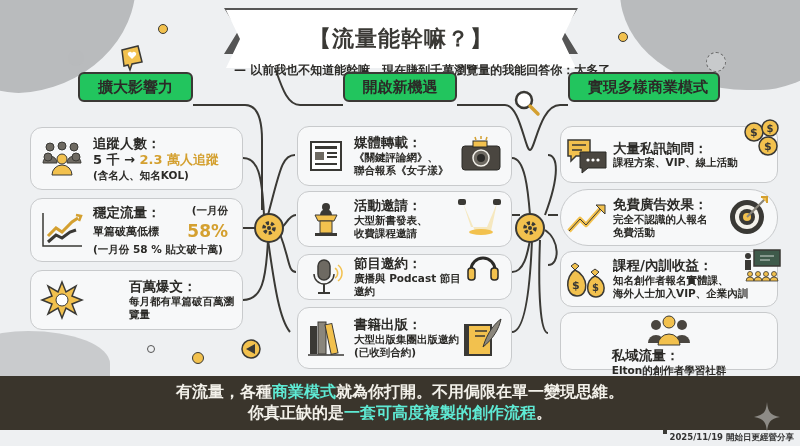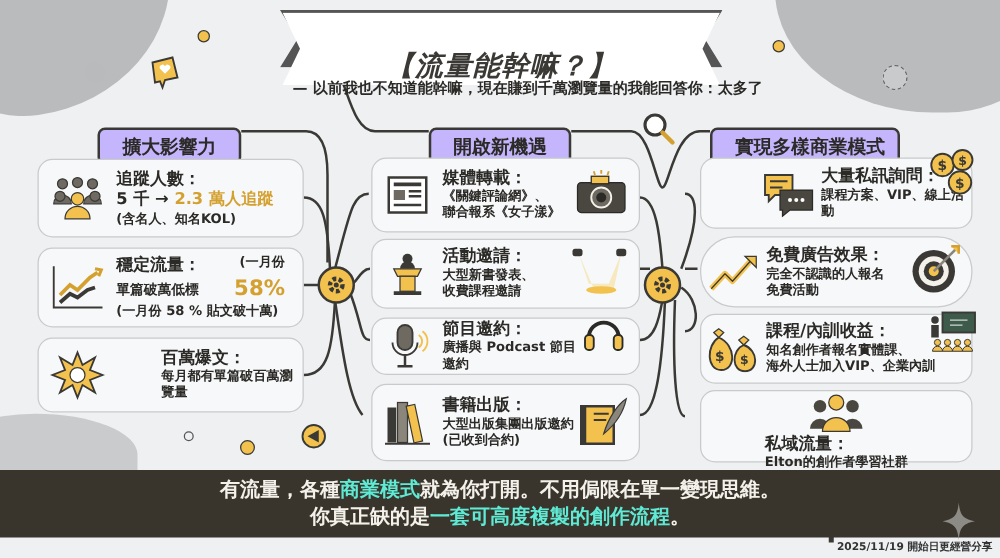--- a/index.html
+++ b/index.html
@@ -14,34 +14,34 @@
   .blob-tl { left: -60px; top: -60px; width: 200px; height: 150px; border-radius: 0 0 60% 40% / 0 0 70% 50%; transform: rotate(-8deg); }
   .blob-tr { right: -50px; top: -50px; width: 230px; height: 140px; border-radius: 0 0 40% 55% / 0 0 60% 70%; }
   .blob-bl { left: -40px; bottom: 55px; width: 150px; height: 60px; border-radius: 50% 60% 0 0; background: #c9cbcd; }
   .deco-dot { position: absolute; border-radius: 50%; }
 
   
   .ribbon {
     position: absolute; left: 226px; top: 10px; width: 350px; height: 58px;
     background: #fff;
     clip-path: polygon(0 0, 100% 0, 96% 50%, 100% 100%, 0 100%, 4% 50%);
-    display: flex; align-items: flex-end; justify-content: center; font-style: italic;
+    display: flex; align-items: center; justify-content: center;
   }
   .ribbon-border {
     position: absolute; left: 224px; top: 8px; width: 354px; height: 46px;
     background: #555;
     clip-path: polygon(0 0, 100% 0, 96% 50%, 100% 100%, 0 100%, 4% 50%);
   }
   .title { font-size: 22px; font-weight: bold; color: #3a3935; letter-spacing: 1px; }
   .subtitle { position: absolute; left: 234px; top: 62px; font-size: 12px; font-weight: bold; color: #2b2a27; white-space: nowrap; }
 
   
   .col-header {
-    position: absolute; top: 102px; height: 30px; padding: 0 12px;
-    background: #c4b5fd; border: 2px solid #3a3935; border-radius: 6px;
+    position: absolute; top: 72px; height: 30px; padding: 0 12px;
+    background: #22c55e; border: 2px solid #3a3935; border-radius: 6px;
     font-size: 15px; font-weight: bold; display: flex; align-items: center; justify-content: center;
     white-space: nowrap;
   }
 
   
   .card {
     position: absolute; background: #f7f8f9; border: 1.5px solid #c8cacc; border-radius: 12px;
     display: flex; align-items: center;
   }
   .card .icon { flex: 0 0 auto; display: flex; align-items: center; justify-content: center; }
@@ -287,21 +287,21 @@
   <div class="ricon">
     <svg width="42" height="42" viewBox="0 0 42 42">
       <rect x="4" y="10" width="26" height="30" fill="#f2c14e" stroke="#3a3935" stroke-width="2"></rect>
       <rect x="4" y="10" width="4" height="30" fill="#3a3935"></rect>
       <path d="M14 16 H26 M14 21 H24" stroke="#3a3935" stroke-width="1.5"></path>
       <path d="M22 32 C26 18 34 8 40 4 C38 14 32 24 22 32 Z" fill="#8a867c" stroke="#3a3935"></path>
     </svg>
   </div>
 </div>
 
-<div class="card" style="left:560px;top:126px;width:218px;height:57px;padding-left:44px;">
+<div class="card" style="left:560px;top:126px;width:218px;height:57px;">
   <div class="icon" style="width:52px;">
     <svg width="42" height="38" viewBox="0 0 42 38">
       <path d="M2 4 H24 V20 H10 L5 25 V20 H2 Z" fill="#f2c14e" stroke="#3a3935" stroke-width="1.5"></path>
       <path d="M6 9 H20 M6 14 H16" stroke="#3a3935" stroke-width="1.5"></path>
       <path d="M14 16 H40 V32 H22 L16 37 V32 H14 Z" fill="#4a4640" stroke="#2b2a27"></path>
       <circle cx="22" cy="24" r="1.6" fill="#fff"></circle>
         <circle cx="27" cy="24" r="1.6" fill="#fff"></circle>
         <circle cx="32" cy="24" r="1.6" fill="#fff"></circle>
     </svg>
   </div>

